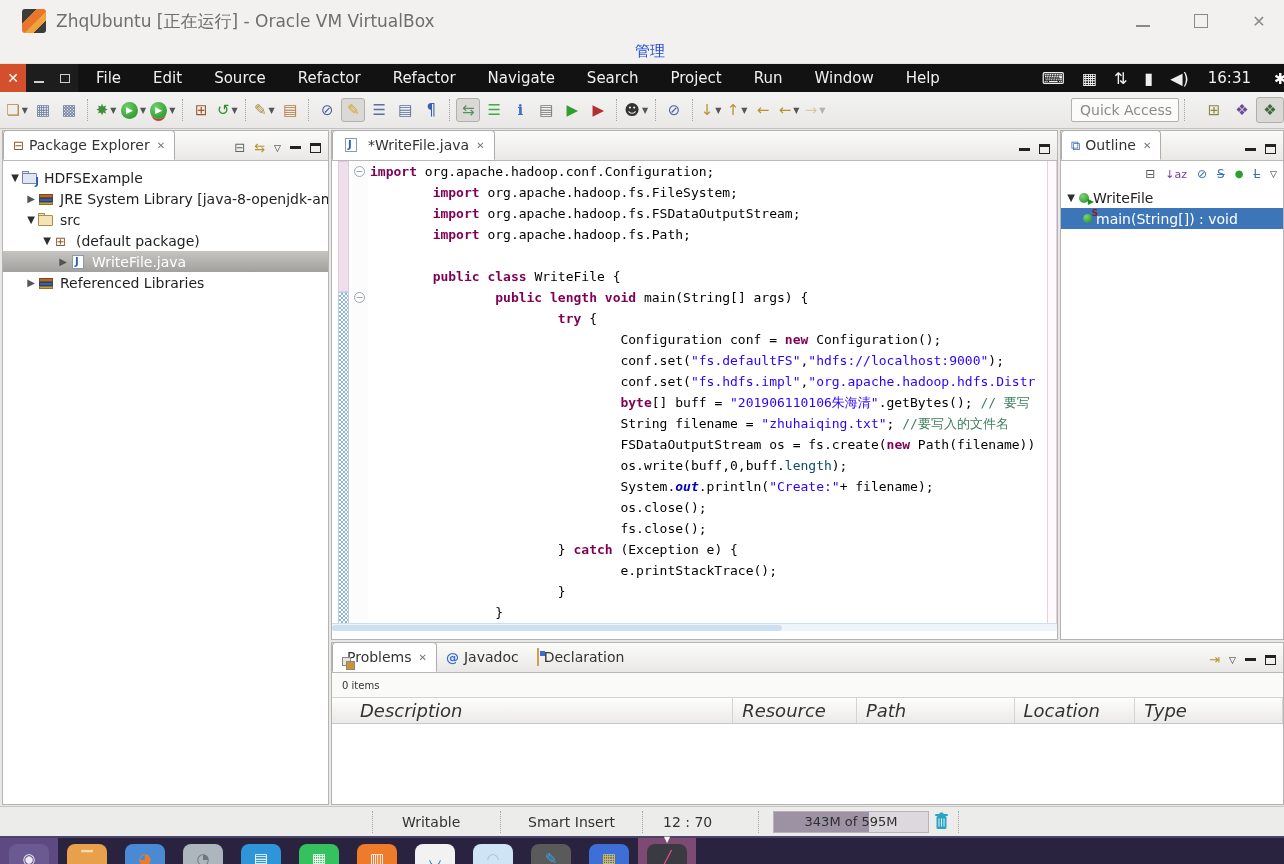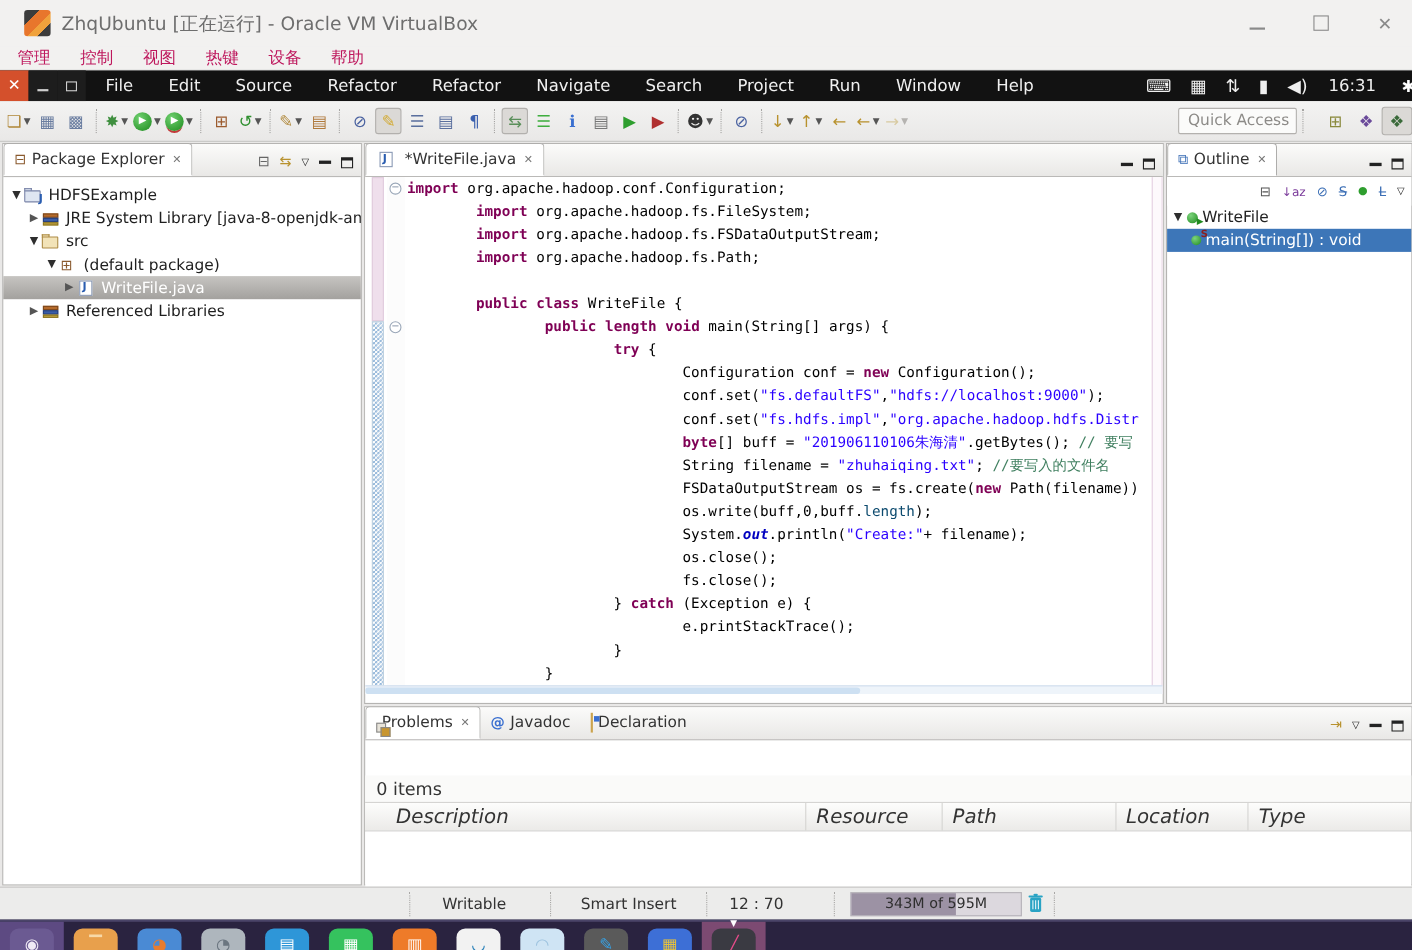--- a/index.html
+++ b/index.html
@@ -11,21 +11,21 @@
   #host-titlebar { left:0; top:0; width:1284px; height:42px; background:#f2f1f0; display:flex; align-items:center; }
   #edge-sliver { left:0; top:6px; width:7px; height:32px; background:#2f2f2f; }
   .vbox-icon { width:24px; height:24px; margin-left:22px; margin-right:10px; border-radius:3px;
     background:linear-gradient(135deg,#3c3c3c 0 30%, #e8762c 30% 55%, #f0a23c 55% 75%, #3c3c3c 75%); }
   #host-title { font-size:17px; color:#6e6e6e; }
   .host-controls { margin-left:auto; margin-right:14px; display:flex; gap:36px; color:#8a8a8a; }
   .hc { width:22px; height:22px; display:flex; align-items:center; justify-content:center; font-size:16px; }
   .hc-box { width:14px; height:14px; border:1px solid #8a8a8a; }
   .hc-min { width:14px; border-top:2px solid #8a8a8a; margin-top:10px; }
 
-  #vbox-menubar { left:0; top:42px; width:1284px; height:22px; background:#f2f1f0; display:flex; gap:27px; padding-left:16px; font-size:15px; color:#be185d; align-items:center; border-bottom:1px solid #e2e1e0; }
+  #vbox-menubar { left:0; top:42px; width:1284px; height:22px; background:#f2f1f0; display:flex; gap:27px; padding-left:16px; font-size:15px; color:#1d4ed8; align-items:center; border-bottom:1px solid #e2e1e0;flex-direction:column; }
   .vbox-menu-item { cursor:default; }
 
   
   #unity-panel { left:0; top:64px; width:1284px; height:28px; background:#121212; display:flex; align-items:center; color:#f0f0f0; }
   .win-btns { display:flex; height:28px; }
   .wb { width:26px; height:28px; display:flex; align-items:center; justify-content:center; }
   .wb-close { background:#d4502c; color:#fff; font-size:14px; font-weight:bold; }
   .wb-min,.wb-max { background:#1d1d1d; color:#cfcfcf; }
   .wb-min span { width:10px; border-top:2px solid #cfcfcf; margin-top:8px; }
   .wb-max span { width:10px; height:9px; border:1px solid #cfcfcf; }
@@ -116,21 +116,21 @@
   .oico.green { color:#2e9e2e; font-size:10px; }
   .oico.gray { color:#555; }
   .strike { text-decoration:line-through; }
   .orow { height:21px; display:flex; align-items:center; font-size:14px; white-space:nowrap; }
   .orow.selected { background:#3d76b8; color:#fff; }
   .oball { width:10px; height:10px; border-radius:50%; background:radial-gradient(circle at 35% 30%,#7cd47c,#1f8a1f); margin:0 4px 0 2px; flex:none; position:relative; }
   .odec { position:absolute; top:-6px; right:-6px; font-size:9px; font-weight:bold; color:#8a1f1f; }
   .orun { position:absolute; bottom:-3px; right:-5px; font-size:8px; color:#1f8a1f; }
 
   
-  #problems-count { height:24px; display:flex; align-items:center; padding-left:10px; font-size:16px; color:#333; background:#fafaf9;margin-top:32px; }
+  #problems-count { height:24px; display:flex; align-items:center; padding-left:10px; font-size:10px; color:#333; background:#fafaf9; }
   #problems-colhdr { height:27px; display:flex; background:linear-gradient(#fdfdfc,#ebeae8); border-top:1px solid #d5d4d2; border-bottom:1px solid #c8c7c5; }
   .colcell { display:flex; align-items:center; font-size:18px; color:#333; border-right:1px solid #d5d4d2; padding-left:9px; overflow:hidden;font-style:italic; }
   .tab-at { color:#3a6fd0; font-weight:bold; font-size:13px; }
   .probico { position:relative; width:15px; height:14px; }
   .probico i { position:absolute; width:9px; height:9px; border:1px solid #888; }
   .probico .p1 { left:0; top:0; background:#e8e4da; }
   .probico .p2 { left:4px; top:4px; background:#c8952e; }
   .declico { width:12px; height:12px; border:1px solid #caa34f; background:#fdfaf2; position:relative; }
   .declico i { position:absolute; left:2px; top:2px; width:5px; height:5px; background:#3a6fd0; }
 

